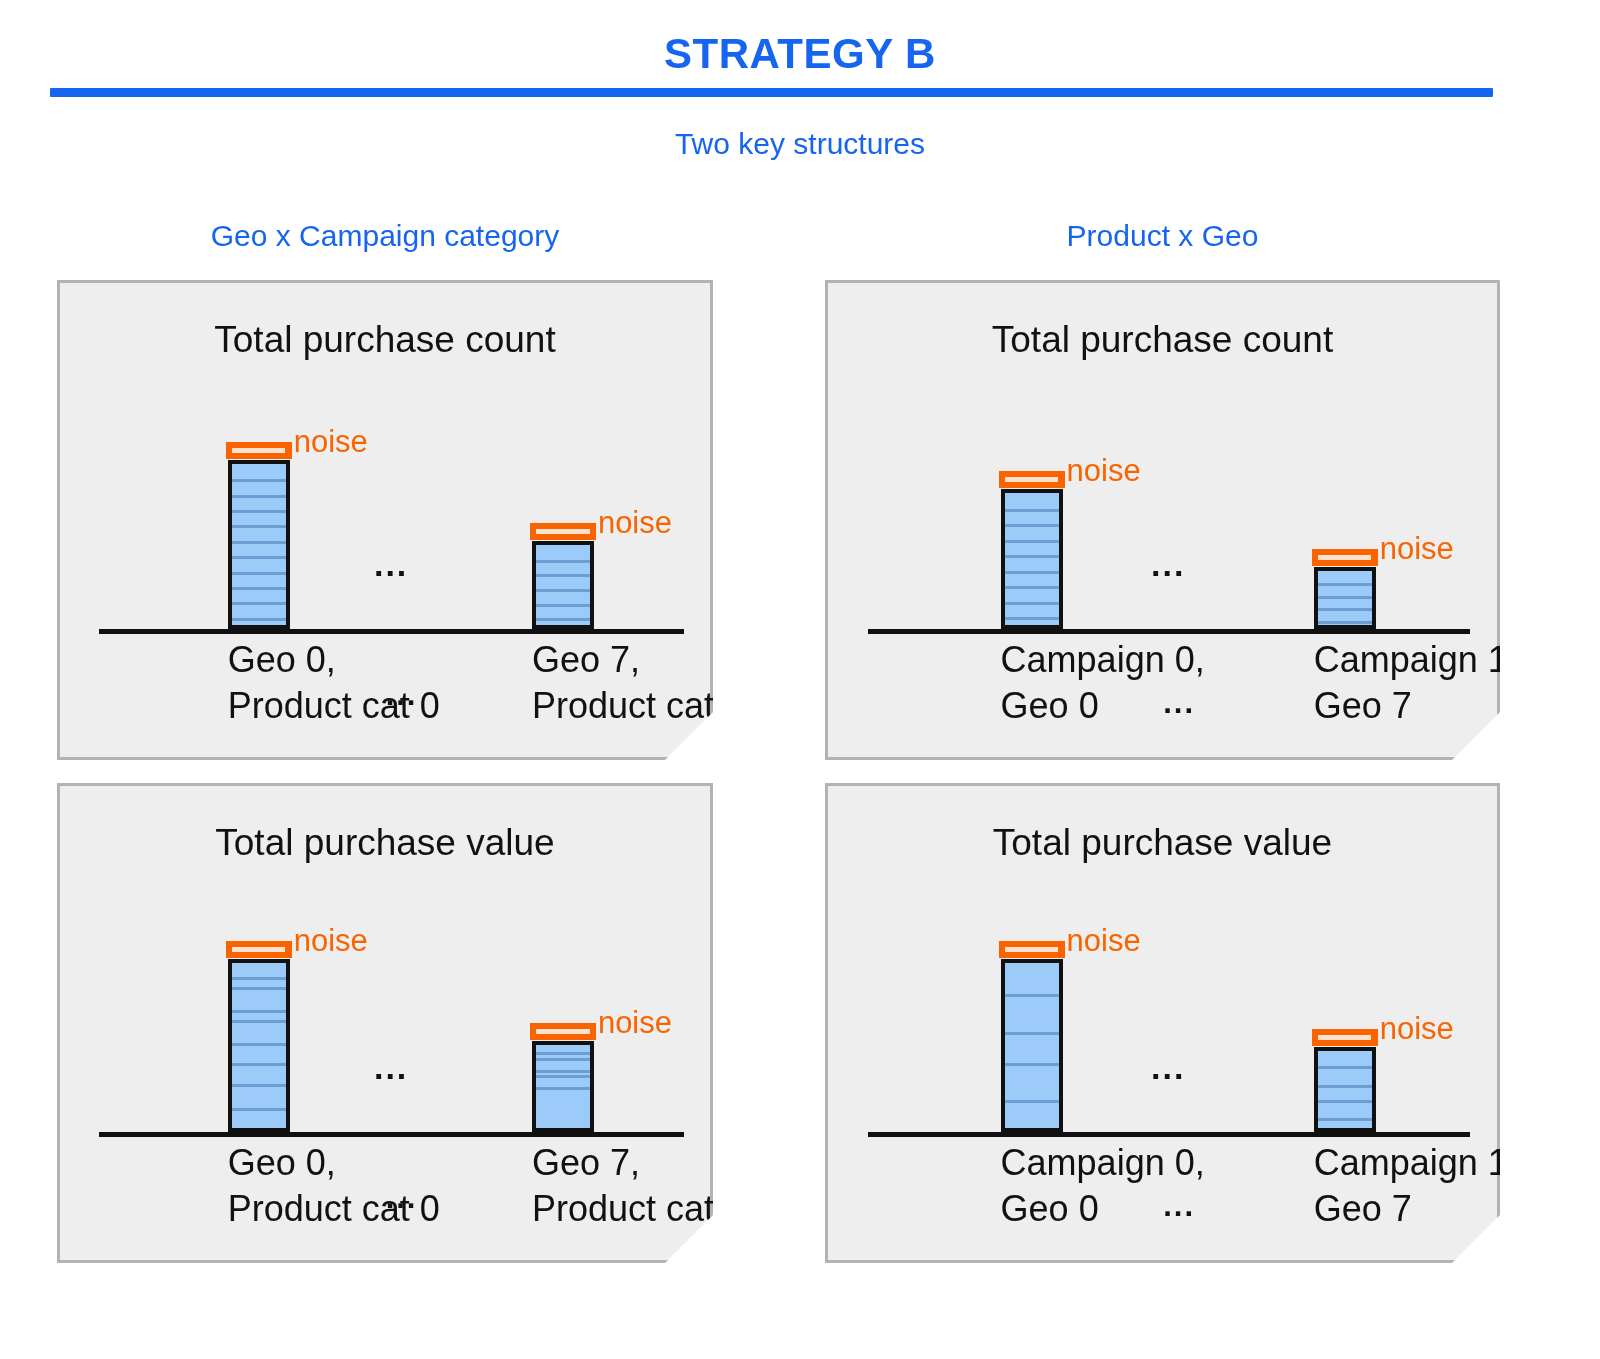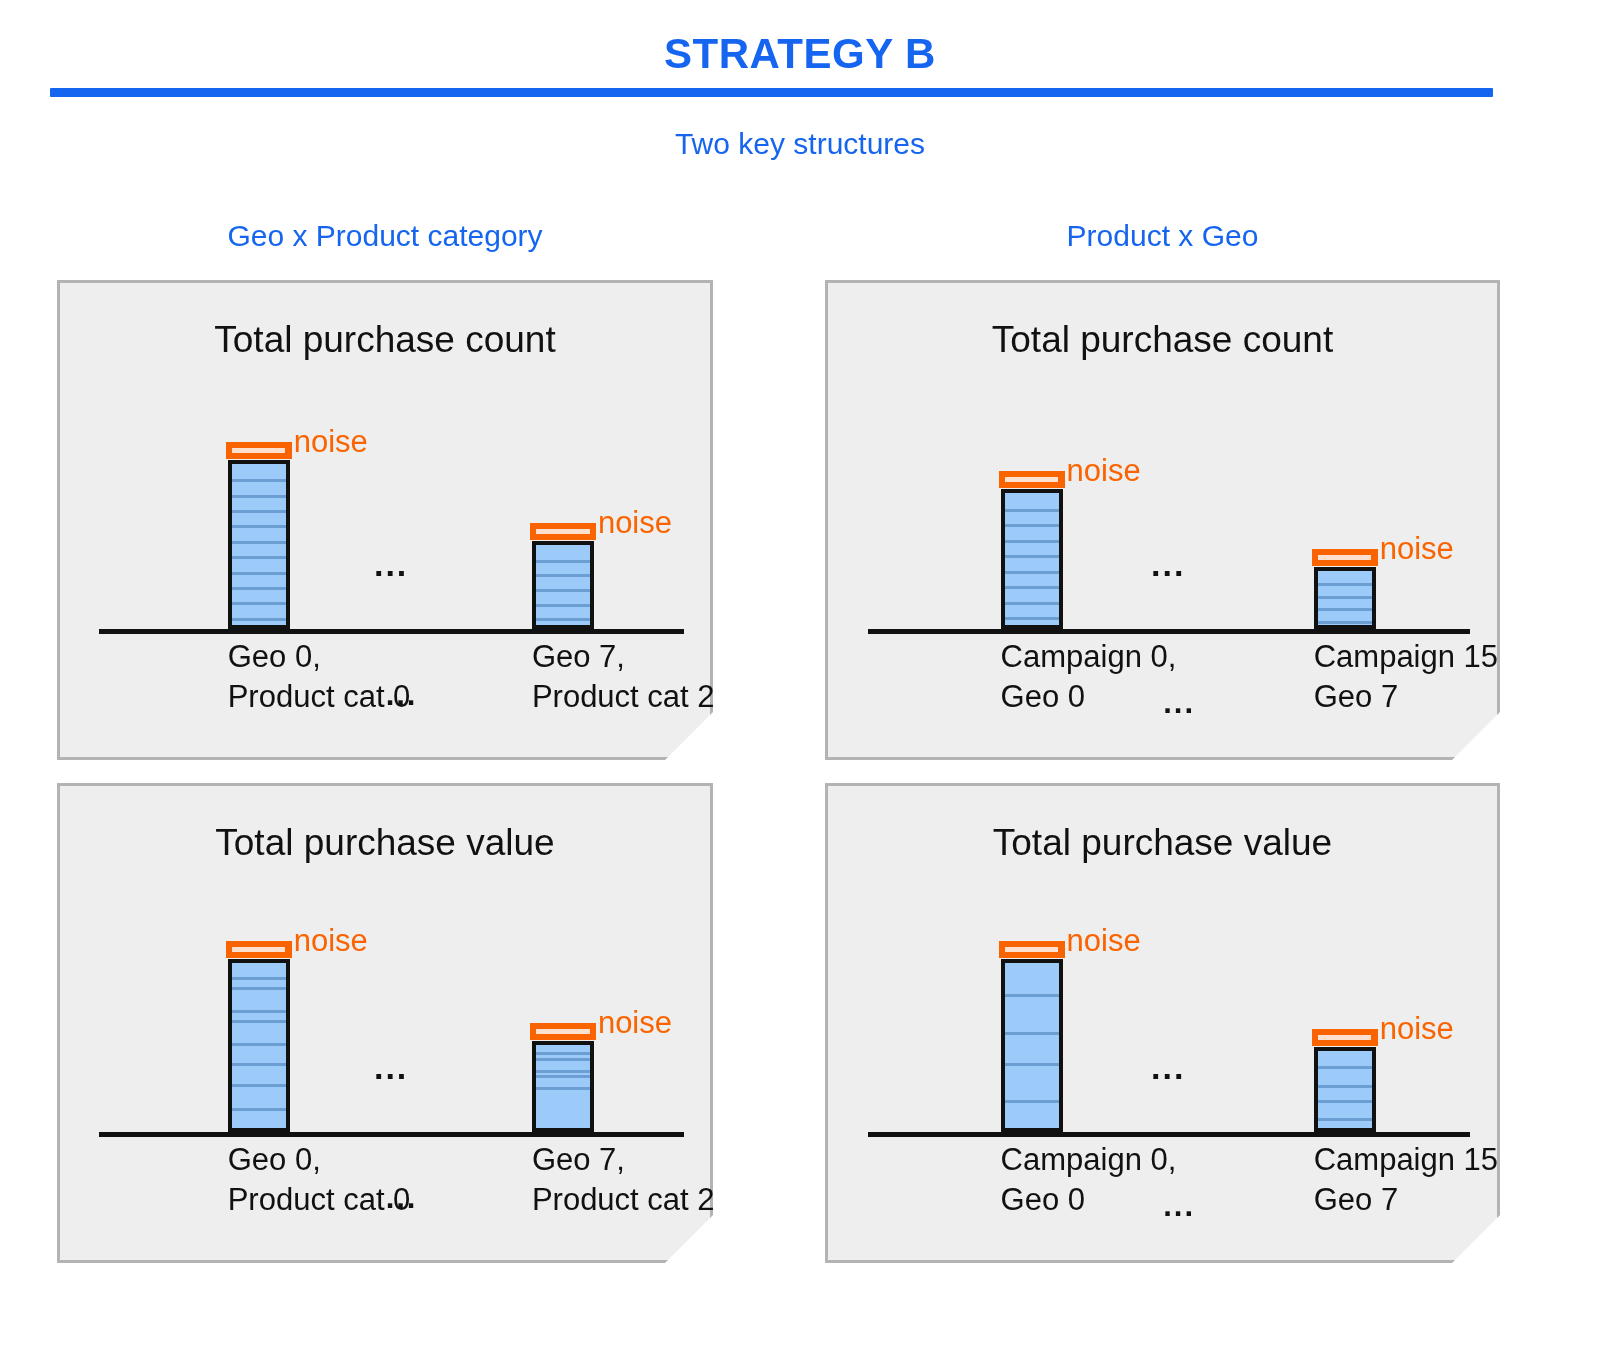--- a/index.html
+++ b/index.html
@@ -155,42 +155,42 @@
     font-size: 34px;
     font-weight: bold;
     color: #111111;
     line-height: 1;
     letter-spacing: 2px;
   }
 
   .tick-label {
     position: absolute;
     top: 236px;
-    font-size: 31px;
+    font-size: 36px;
     color: #111111;
     text-align: center;
     line-height: 1.28;
     white-space: nowrap;
   }
   .ellipsis-axis {
     position: absolute;
     font-size: 31px;
     font-weight: bold;
     color: #111111;
     letter-spacing: 2px;
   }
 </style>
 </head>
 <body>
 
 <div id="slide-title">STRATEGY B</div>
 <div id="title-rule"></div>
 <div id="slide-subtitle">Two key structures</div>
 
-<div id="column-heading-left" class="column-heading">Geo x Product category</div>
+<div id="column-heading-left" class="column-heading">Geo x Campaign category</div>
 <div id="column-heading-right" class="column-heading">Product x Geo</div>
 
 <div id="card-tl" class="card">
   <div class="card-inner">
     <div class="card-title">Total purchase count</div>
     <div class="plot">
         <div class="axis-line"></div>
         <div class="bar-wrap" style="left: 22%; width: 62px; top: 59px; height: 169px;">
           <div class="bar" style="height: 169px;">
             <div class="seg" style="top: 15px;"></div>

